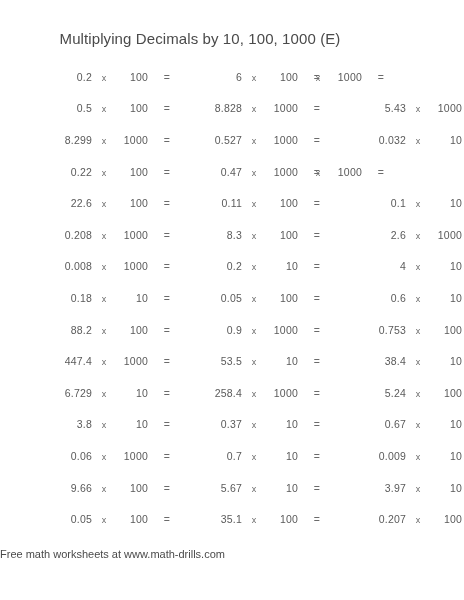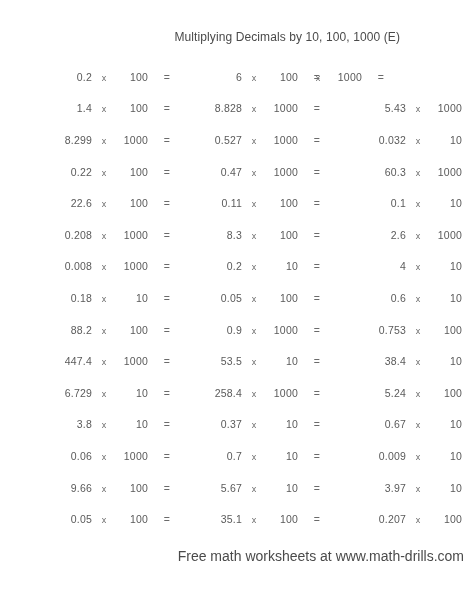--- a/index.html
+++ b/index.html
@@ -18,22 +18,22 @@
     position: relative;
     width: 464px;
     height: 600px;
     box-sizing: border-box;
   }
   .title {
     position: absolute;
     top: 30px;
     left: 0;
     width: 400px;
-    text-align: right;
-    font-size: 12px;
+    text-align: center;
+    font-size: 15px;
     color: #4a4a4a;
     letter-spacing: 0.1px;
     white-space: nowrap;
   }
   .problems {
     position: absolute;
     top: 61px;
     left: 8px;
     width: 464px;
   }
@@ -82,22 +82,22 @@
     color: #6a6a6a;
   }
   .answer-space {
     flex: 1 1 auto;
   }
   .footer {
     position: absolute;
     top: 548px;
     left: 0;
     width: 464px;
-    text-align: right;
-    font-size: 14px;
+    text-align: left;
+    font-size: 11px;
     color: #4a4a4a;
     white-space: nowrap;
   }
 </style>
 </head>
 <body>
 
 <div class="worksheet">
 
   <div class="title">Multiplying Decimals by 10, 100, 1000 (E)</div>
@@ -120,21 +120,21 @@
         </div>
         <div class="cell cell-3">
           <span class="times">x</span>
           <span class="multiplier">1000</span>
           <span class="equals">=</span>
           <span class="answer-space"></span>
         </div>
       </div>
       <div class="row">
         <div class="cell cell-1">
-          <span class="operand">1.4</span>
+          <span class="operand">0.5</span>
           <span class="times">x</span>
           <span class="multiplier">100</span>
           <span class="equals">=</span>
           <span class="answer-space"></span>
         </div>
         <div class="cell cell-2">
           <span class="operand">8.828</span>
           <span class="times">x</span>
           <span class="multiplier">1000</span>
           <span class="equals">=</span>
@@ -180,21 +180,20 @@
           <span class="answer-space"></span>
         </div>
         <div class="cell cell-2">
           <span class="operand">0.47</span>
           <span class="times">x</span>
           <span class="multiplier">1000</span>
           <span class="equals">=</span>
           <span class="answer-space"></span>
         </div>
         <div class="cell cell-3">
-          <span class="operand">60.3</span>
           <span class="times">x</span>
           <span class="multiplier">1000</span>
           <span class="equals">=</span>
           <span class="answer-space"></span>
         </div>
       </div>
       <div class="row">
         <div class="cell cell-1">
           <span class="operand">22.6</span>
           <span class="times">x</span>

